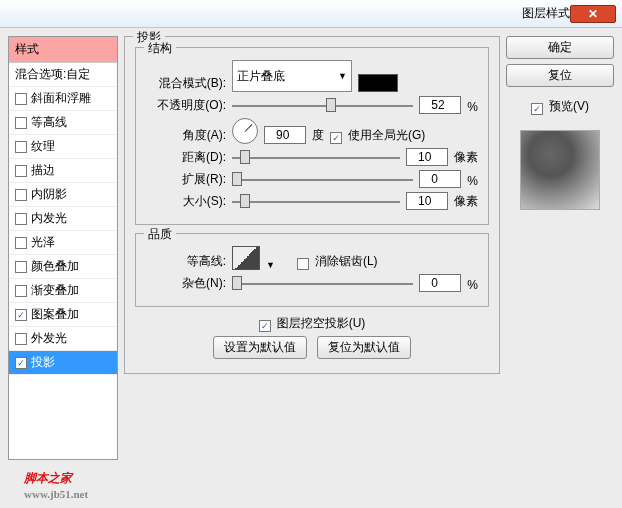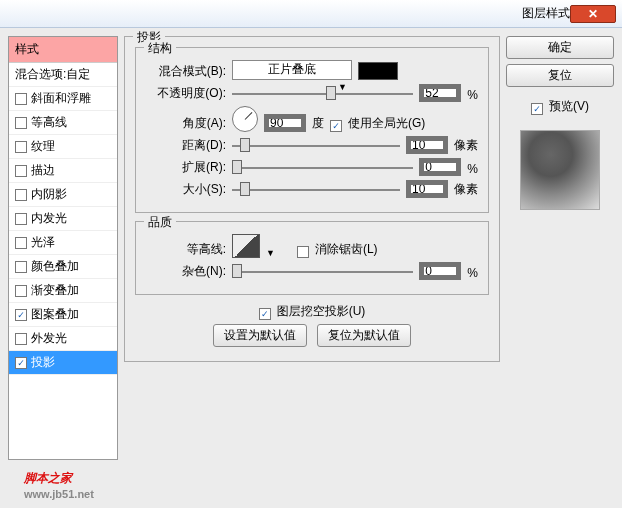--- a/index.html
+++ b/index.html
@@ -12,36 +12,36 @@
 .styles-panel .hdr { padding: 4px 6px; border-bottom: 1px solid #ccc; background: #fca5a5; }
 .styles-panel .itm { padding: 3px 6px; border-bottom: 1px solid #eee; display: flex; align-items: center; gap: 4px; cursor: pointer; }
 .styles-panel .itm.selected { background: #3399ff; color: #fff; }
 .styles-panel .itm.indent { }
 .cb { width: 12px; height: 12px; border: 1px solid #777; background: #fff; display: inline-flex; align-items: center; justify-content: center; font-size: 9px; color: #1a5fb4; }
 .main { flex: 1; position: relative; }
 .fieldset { border: 1px solid #aaa; padding: 8px 10px 10px; margin-bottom: 8px; position: relative; }
 .fieldset > .legend { position: absolute; top: -8px; left: 8px; background: #ececec; padding: 0 4px; }
 .row { display: flex; align-items: flex-end; margin: 4px 0; gap: 6px; }
 .label { width: 80px; text-align: right; }
-.dropdown { border: 1px solid #888; background: #fff; height: 20px; display: flex; align-items: center; padding: 0 4px; gap: 4px; flex-direction: column; }
+.dropdown { border: 1px solid #888; background: #fff; height: 32px; display: flex; align-items: center; padding: 0 4px; gap: 4px; }
 .dropdown .arrow { margin-left: auto; font-size: 9px; }
 .colorswatch { width: 40px; height: 18px; border: 1px solid #555; background: #000; }
 .slider { flex: 1; height: 16px; position: relative; display: flex; align-items: center; }
 .slider .track { height: 2px; background: #888; flex: 1; }
 .slider .thumb { position: absolute; width: 10px; height: 14px; background: #ddd; border: 1px solid #666; top: 0; }
-.numinput { width: 42px; height: 18px; border: 5px solid #737373; background: #fff; padding: 0 1px; }
+.numinput { width: 42px; height: 18px; border: 1px solid #737373; background: #fff; padding: 0 11px; }
 .angle { width: 26px; height: 26px; border: 1px solid #777; border-radius: 50%; background: #fff; position: relative; }
 .angle::after { content: ""; position: absolute; width: 10px; height: 1px; background: #333; top: 12px; left: 12px; transform: rotate(-45deg); transform-origin: left; }
 .contour { width: 28px; height: 24px; border: 1px solid #555; background: linear-gradient(135deg,#eee 0%,#eee 50%,#444 50%,#444 100%); }
 .btn { background: linear-gradient(#fdfdfd,#e2e2e2); border: 1px solid #888; border-radius: 3px; padding: 2px 10px; cursor: pointer; }
 .right-col { width: 108px; display: flex; flex-direction: column; gap: 5px; align-items: stretch; }
 .right-col .btn { width: 100%; text-align: center; }
 .preview { width: 80px; height: 80px; border: 1px solid #aaa; background: radial-gradient(circle at 38% 30%, #666 0%, #555 30%, #888 55%, #ddd 100%); margin: 6px auto; }
 .watermark { position: absolute; bottom: 8px; left: 24px; color: #d11; font-family: "STKaiti", KaiTi, serif; font-size: 24px; font-style: italic; font-weight: bold; }
-.watermark .url { display: block; font-size: 11px; color: #888; font-style: normal; font-family: Liberation Sans, sans-serif; text-align: center; }
+.watermark .url { display: block; font-size: 11px; color: #888; font-style: normal; font-family: Liberation Serif, serif; text-align: center; }
 </style>
 </head>
 <body>
 
 <div class="titlebar">
   <span class="title">图层样式</span>
   <span class="closebtn">✕</span>
 </div>
 
 <div class="content">

